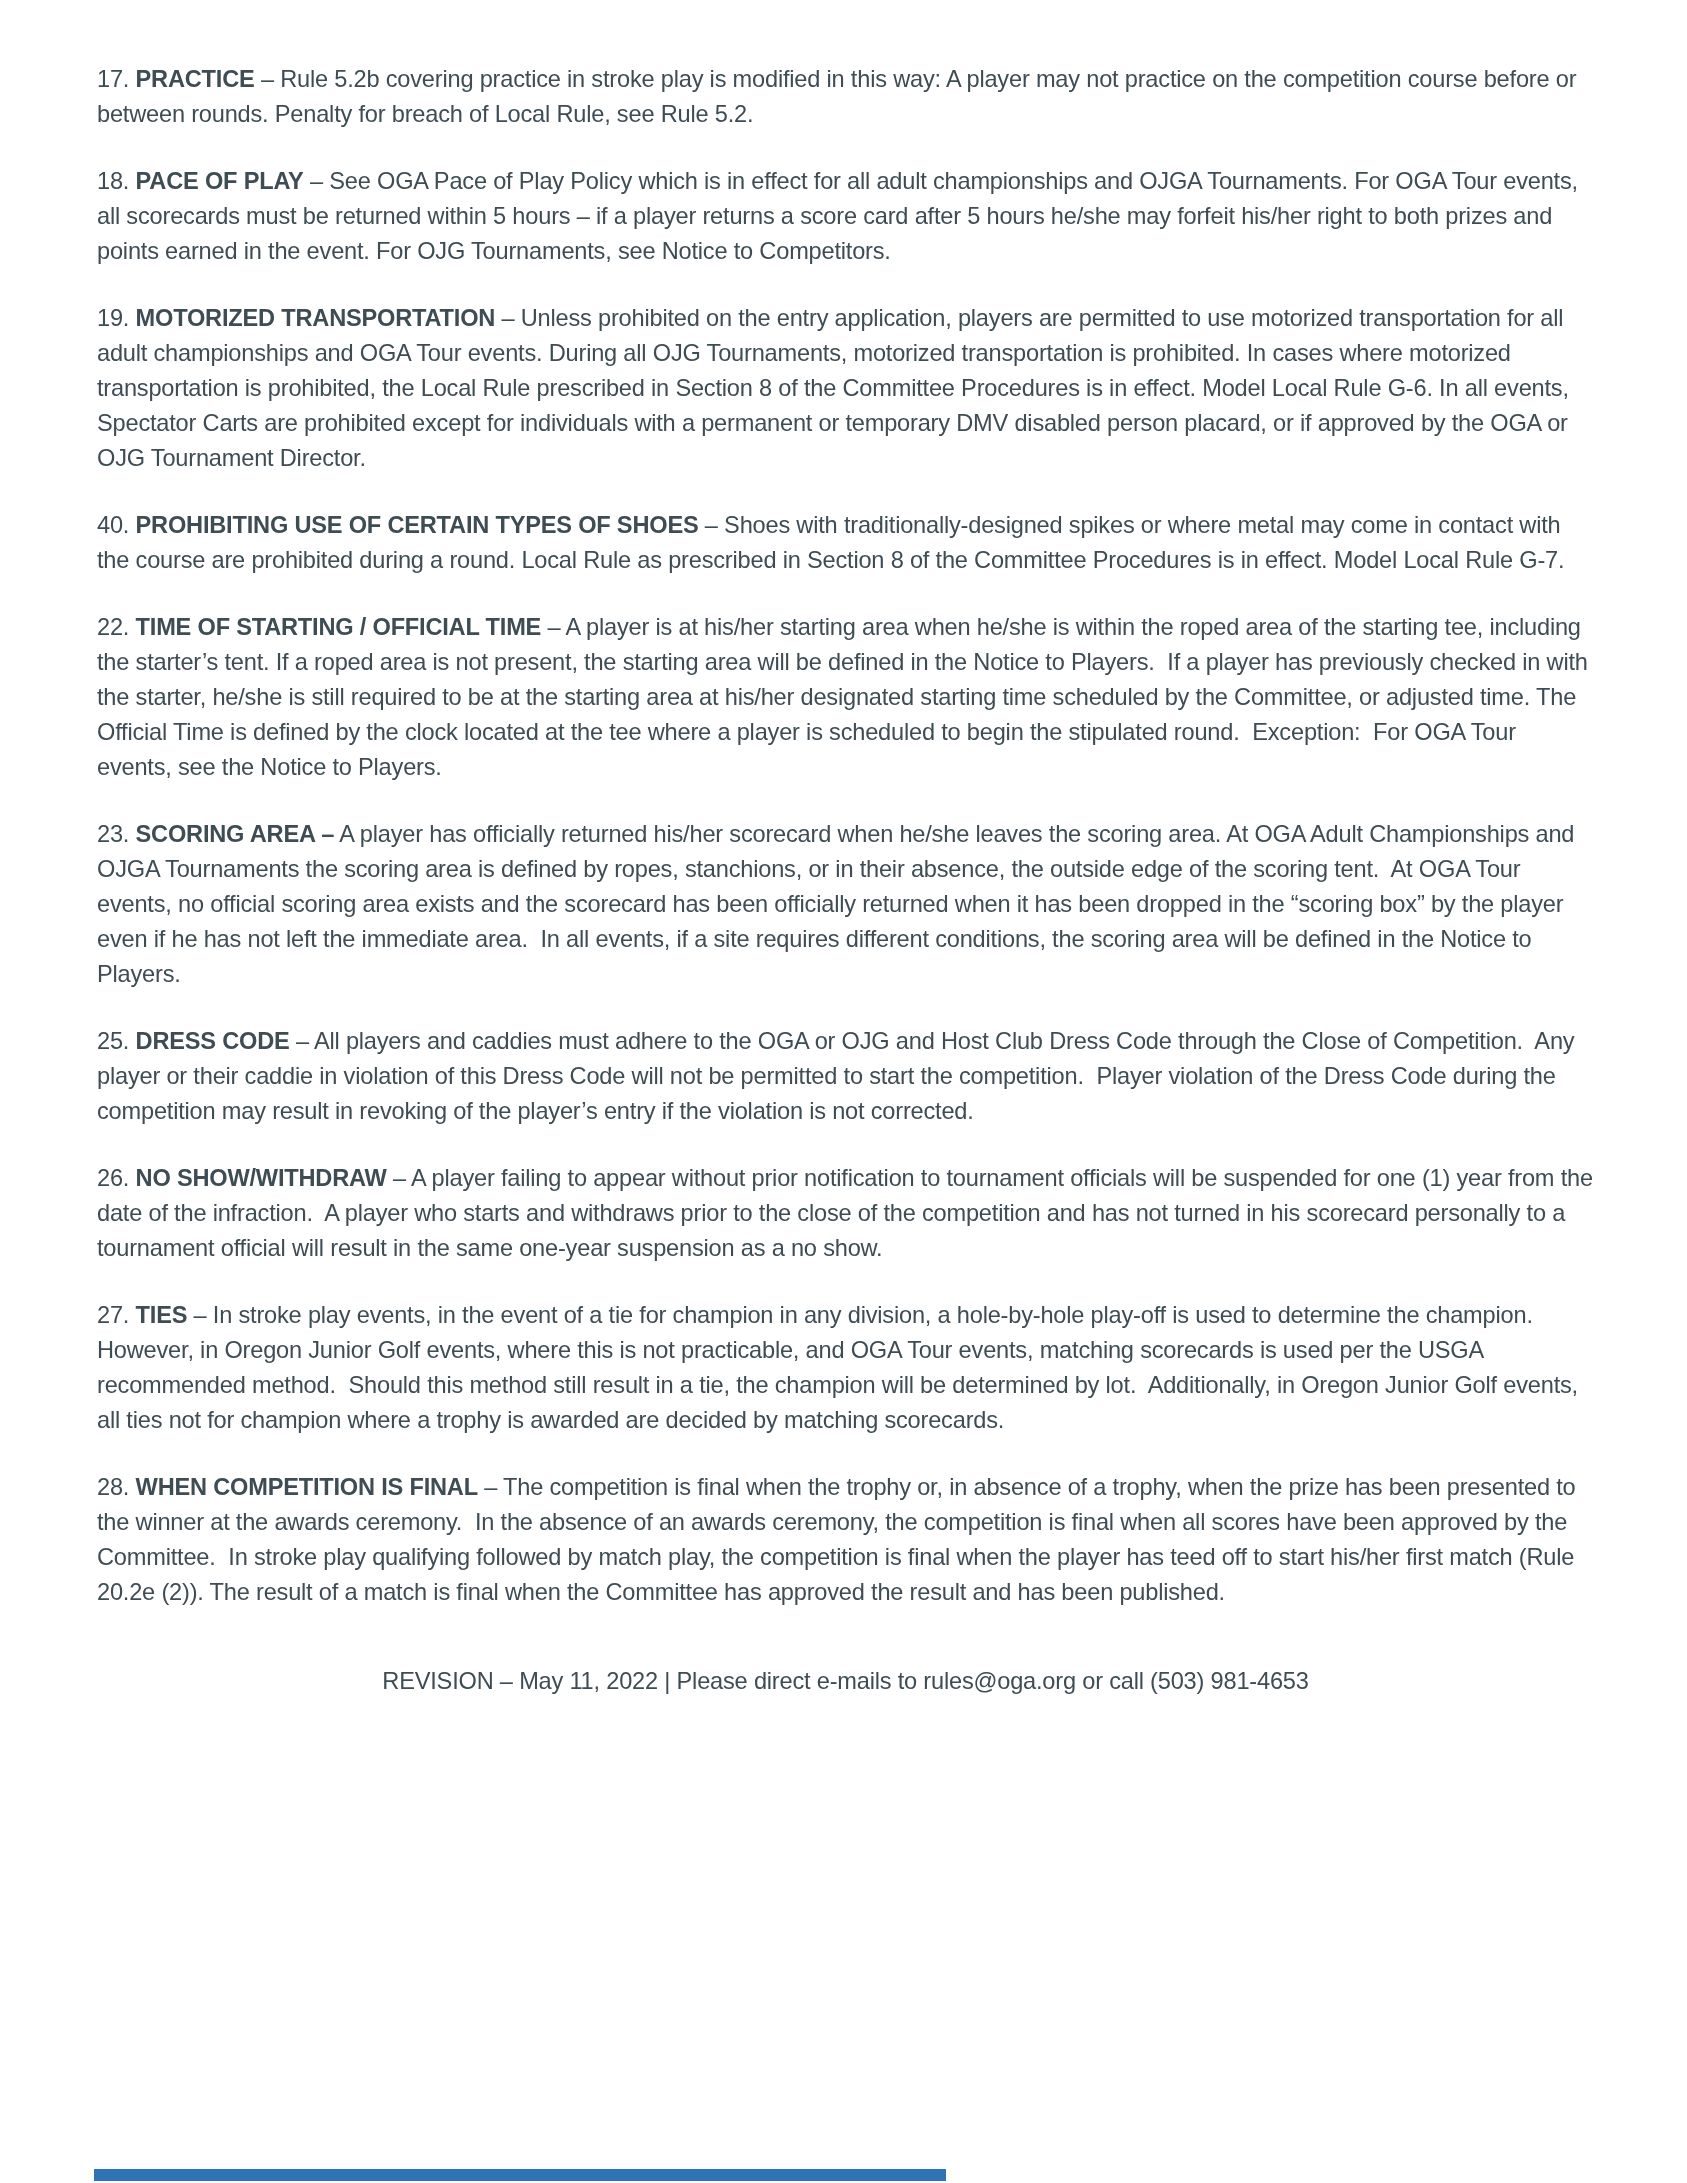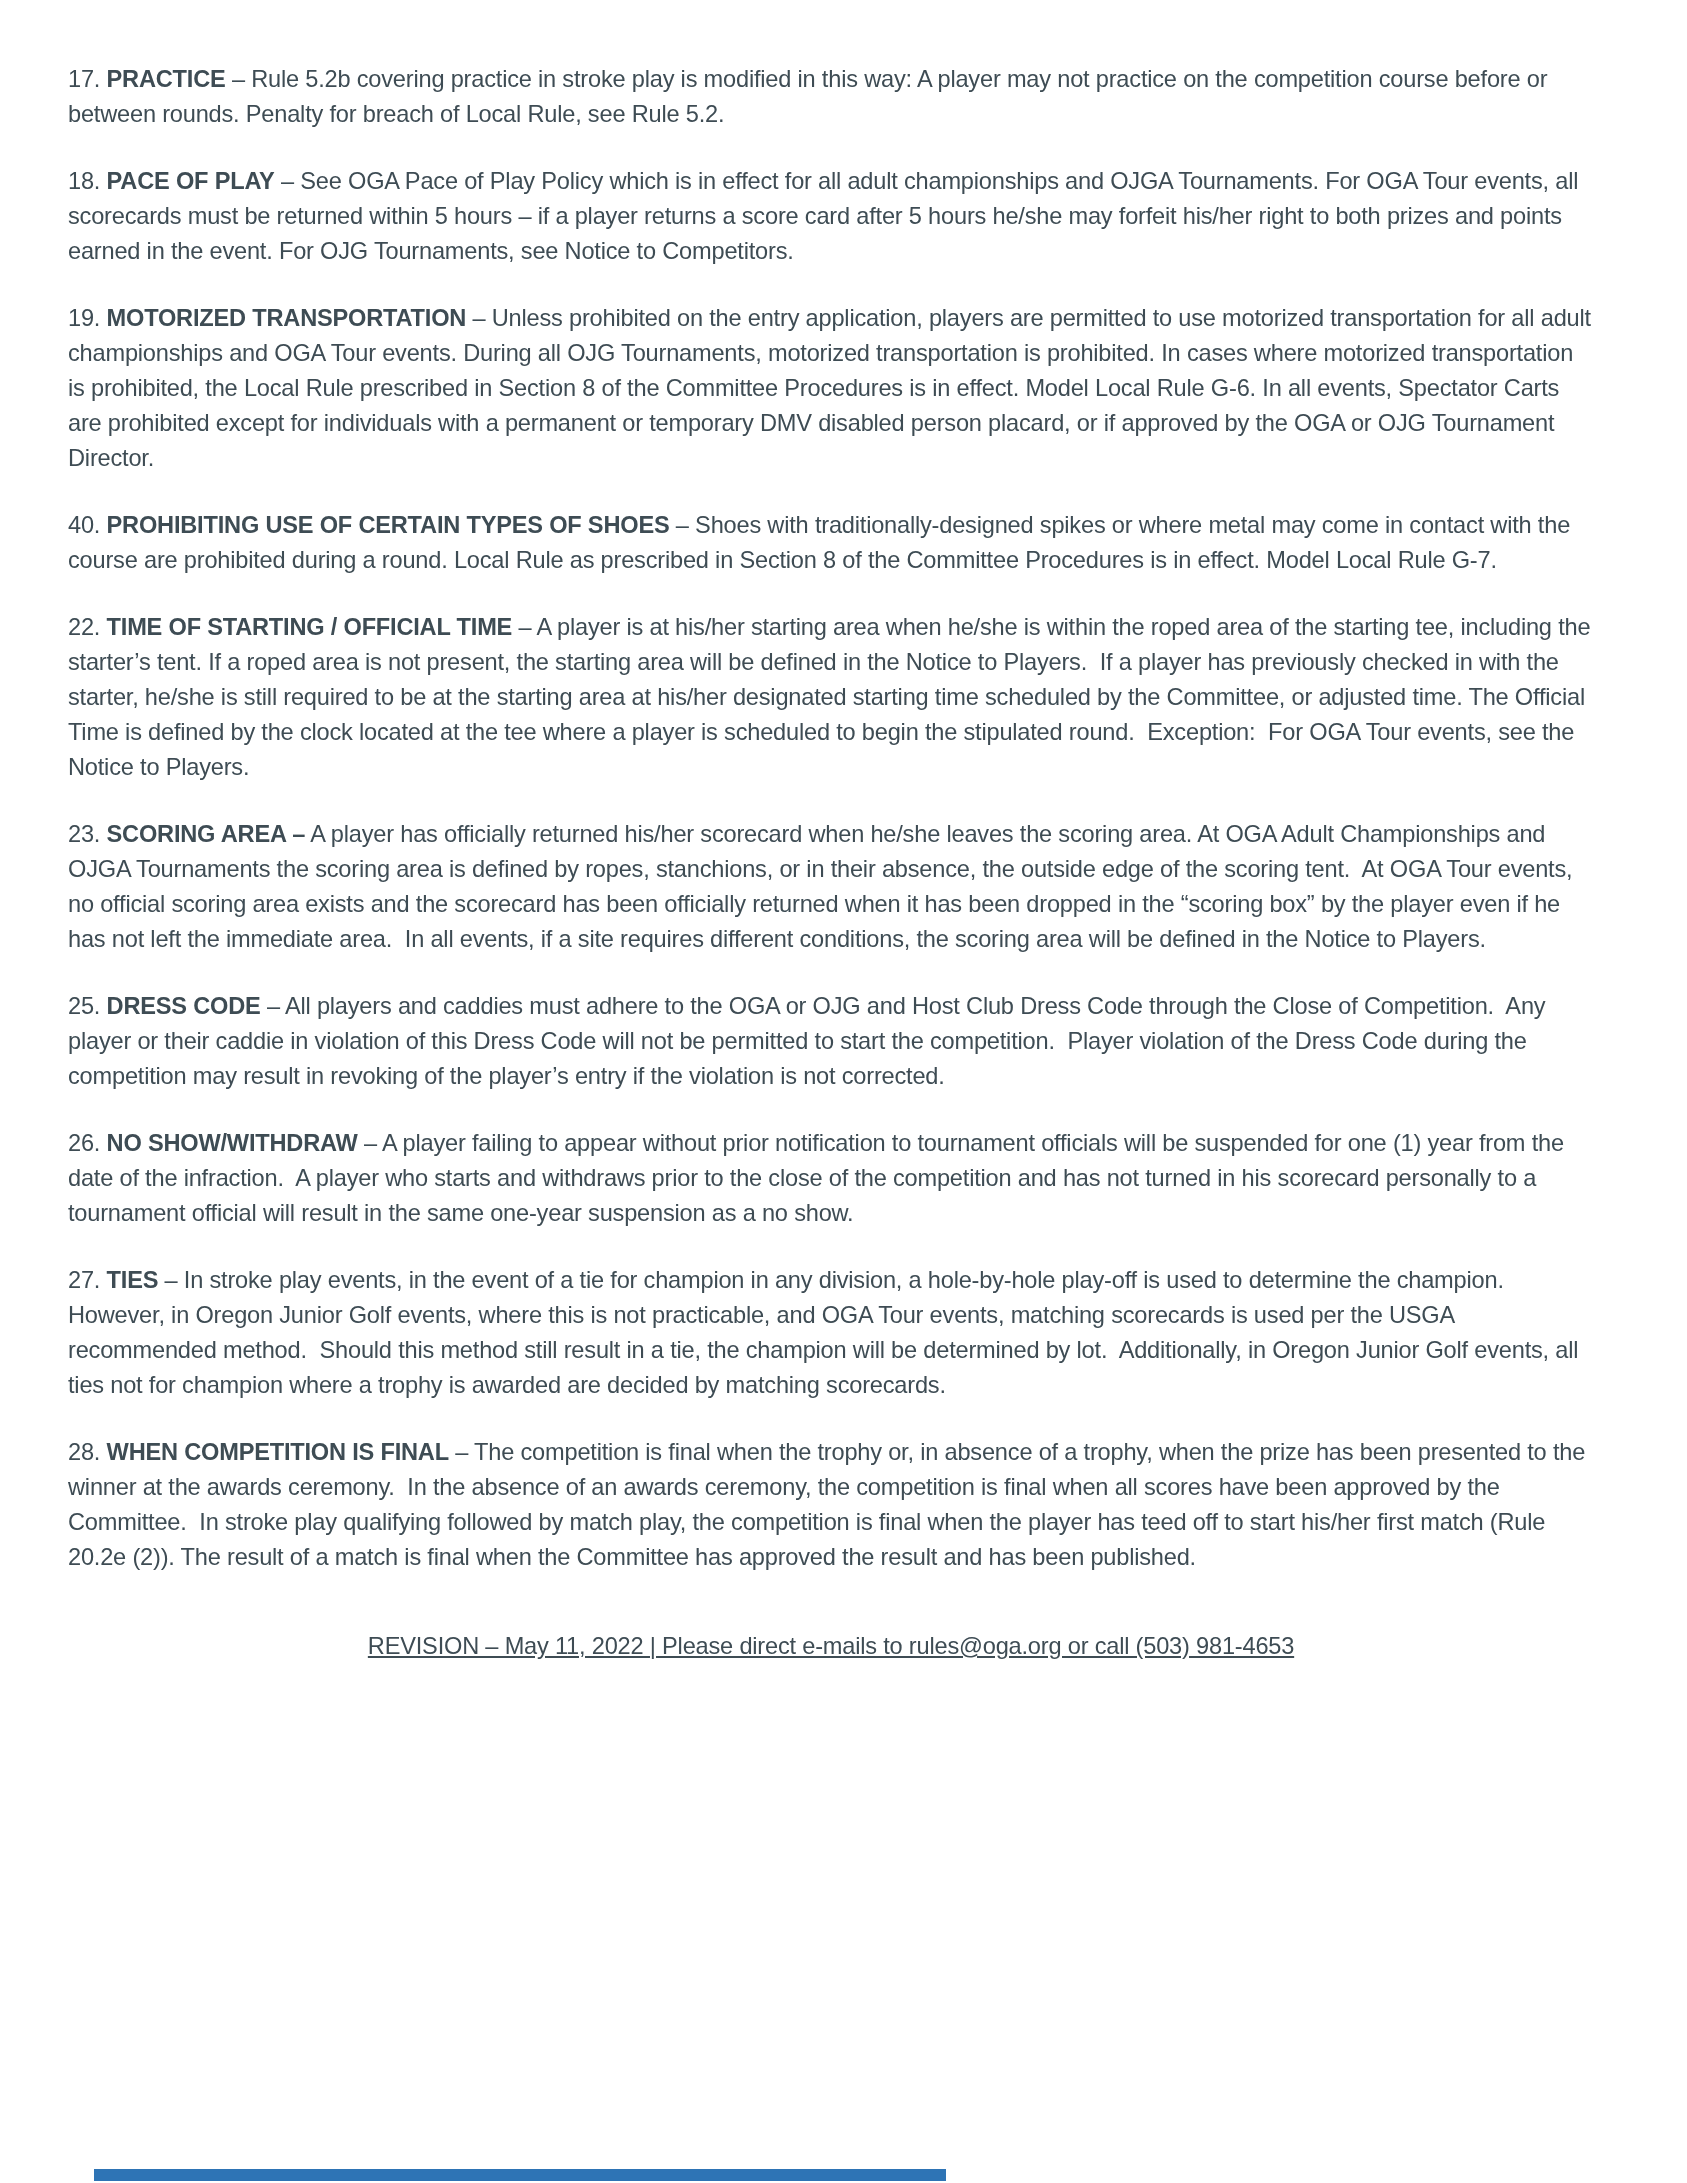--- a/index.html
+++ b/index.html
@@ -5,41 +5,40 @@
   html, body { margin: 0; padding: 0; }
   body {
     width: 1687px;
     height: 2183px;
     background: #ffffff;
     position: relative;
     overflow: hidden;
     font-family: "Liberation Sans", "DejaVu Sans", sans-serif;
   }
   .doc {
-    padding: 62px 93px 0 68px;
+    padding: 62px 93px 0 97px;
     color: #3e4c54;
     font-size: 23.6px;
     line-height: 35px;
     letter-spacing: -0.2px;
   }
   .block {
     margin: 0 0 32px 0;
     white-space: pre-wrap;
     text-align: left;
   }
   .block.heading {
     text-align: center;
   }
   .b { font-weight: 700; }
   .i { }
   .footer-line {
     text-align: center;
     margin: 54px 0 0 0;
     white-space: pre-wrap;
-    text-decoration: underline;
   }
   .bottom-bar {
     position: absolute;
     left: 94px;
     bottom: 1.7px;
     width: 852px;
     height: 12.7px;
   }
 </style>
 </head>

